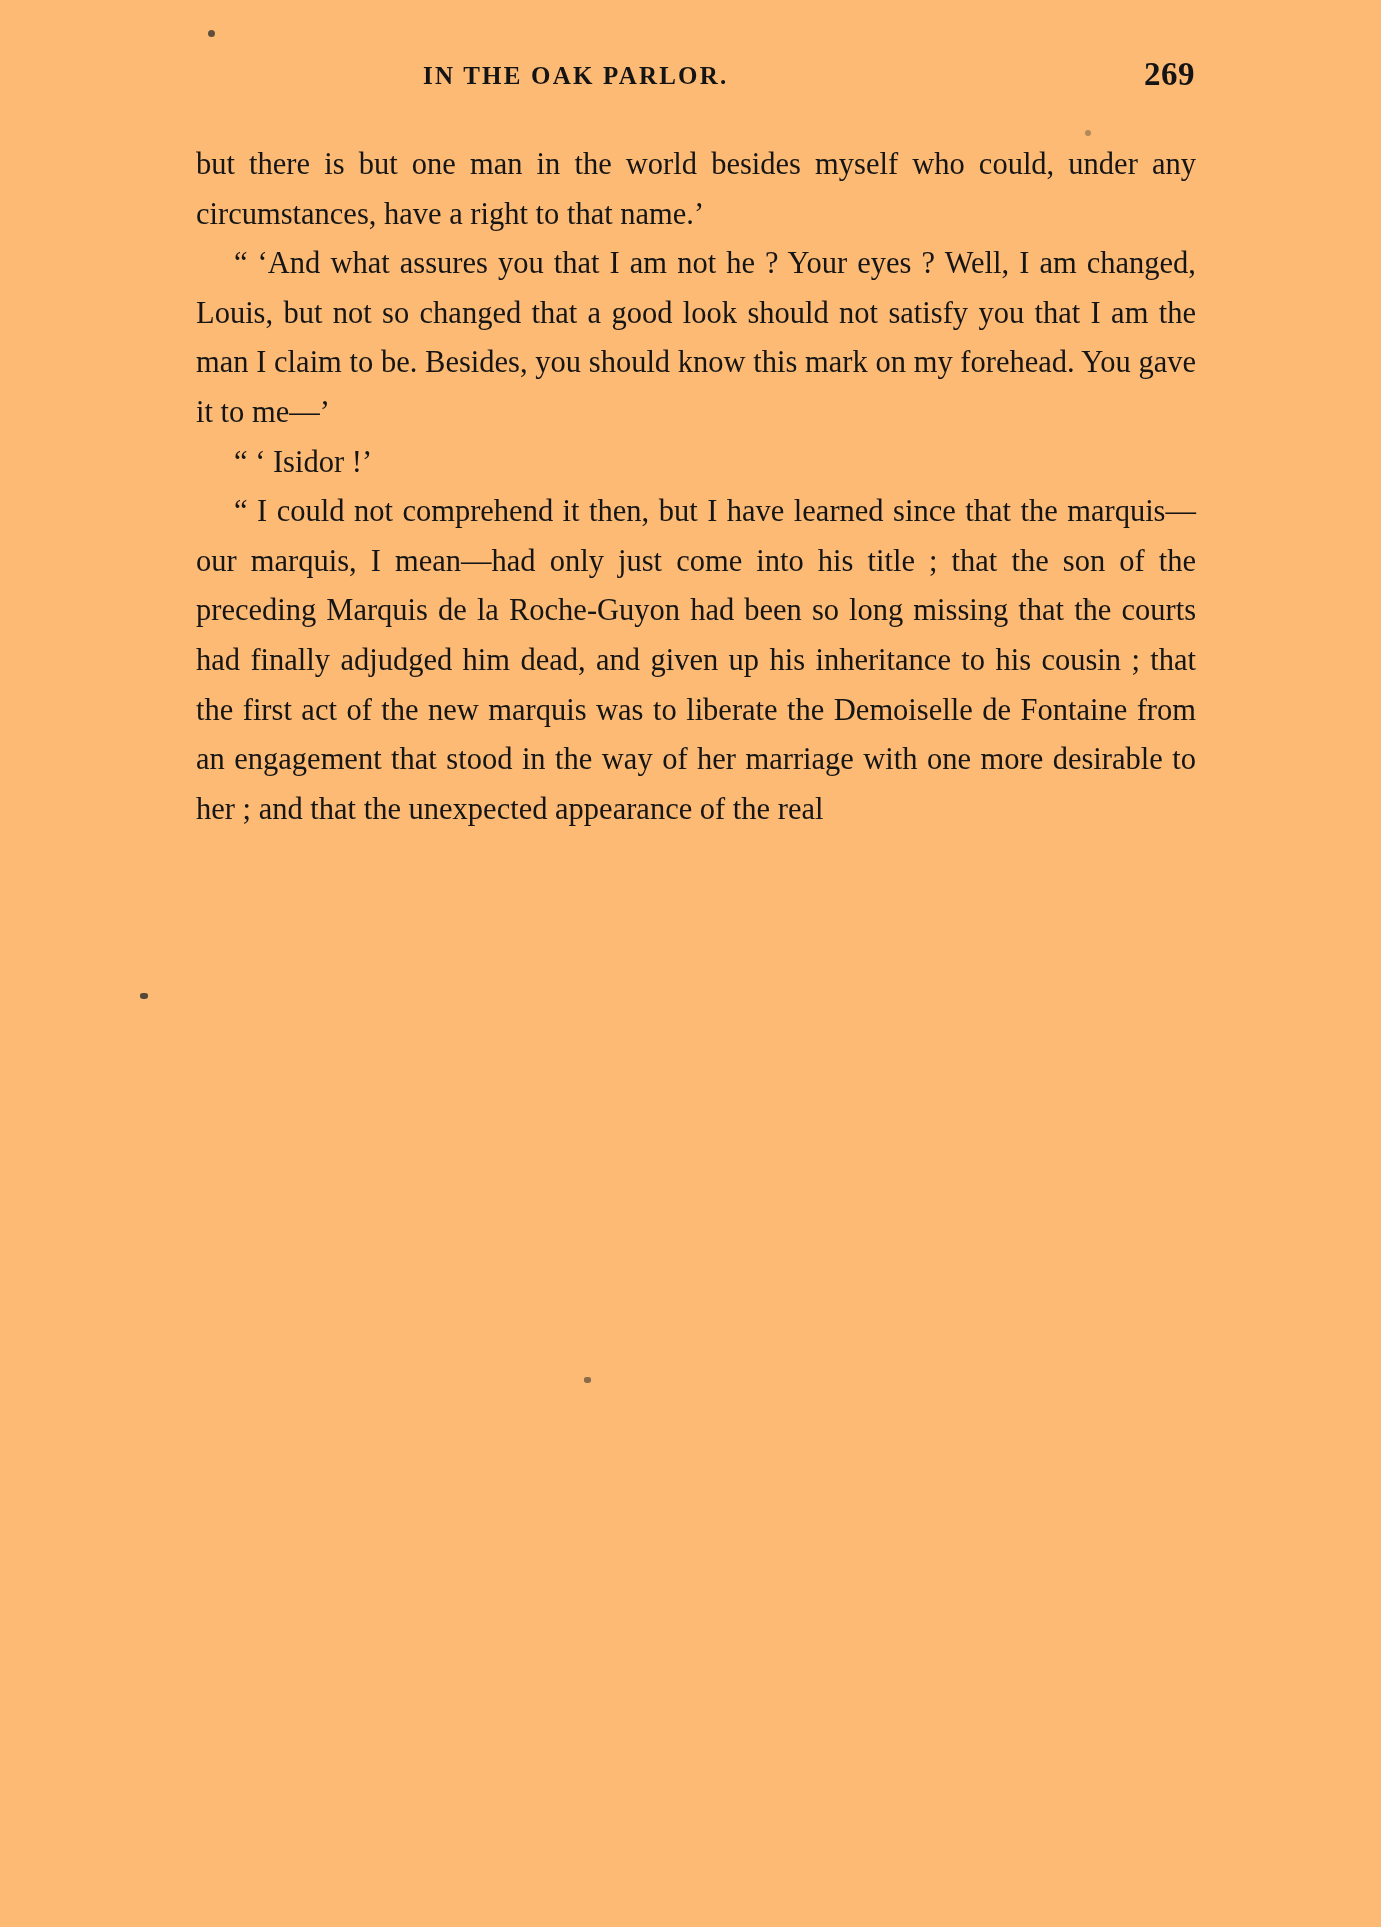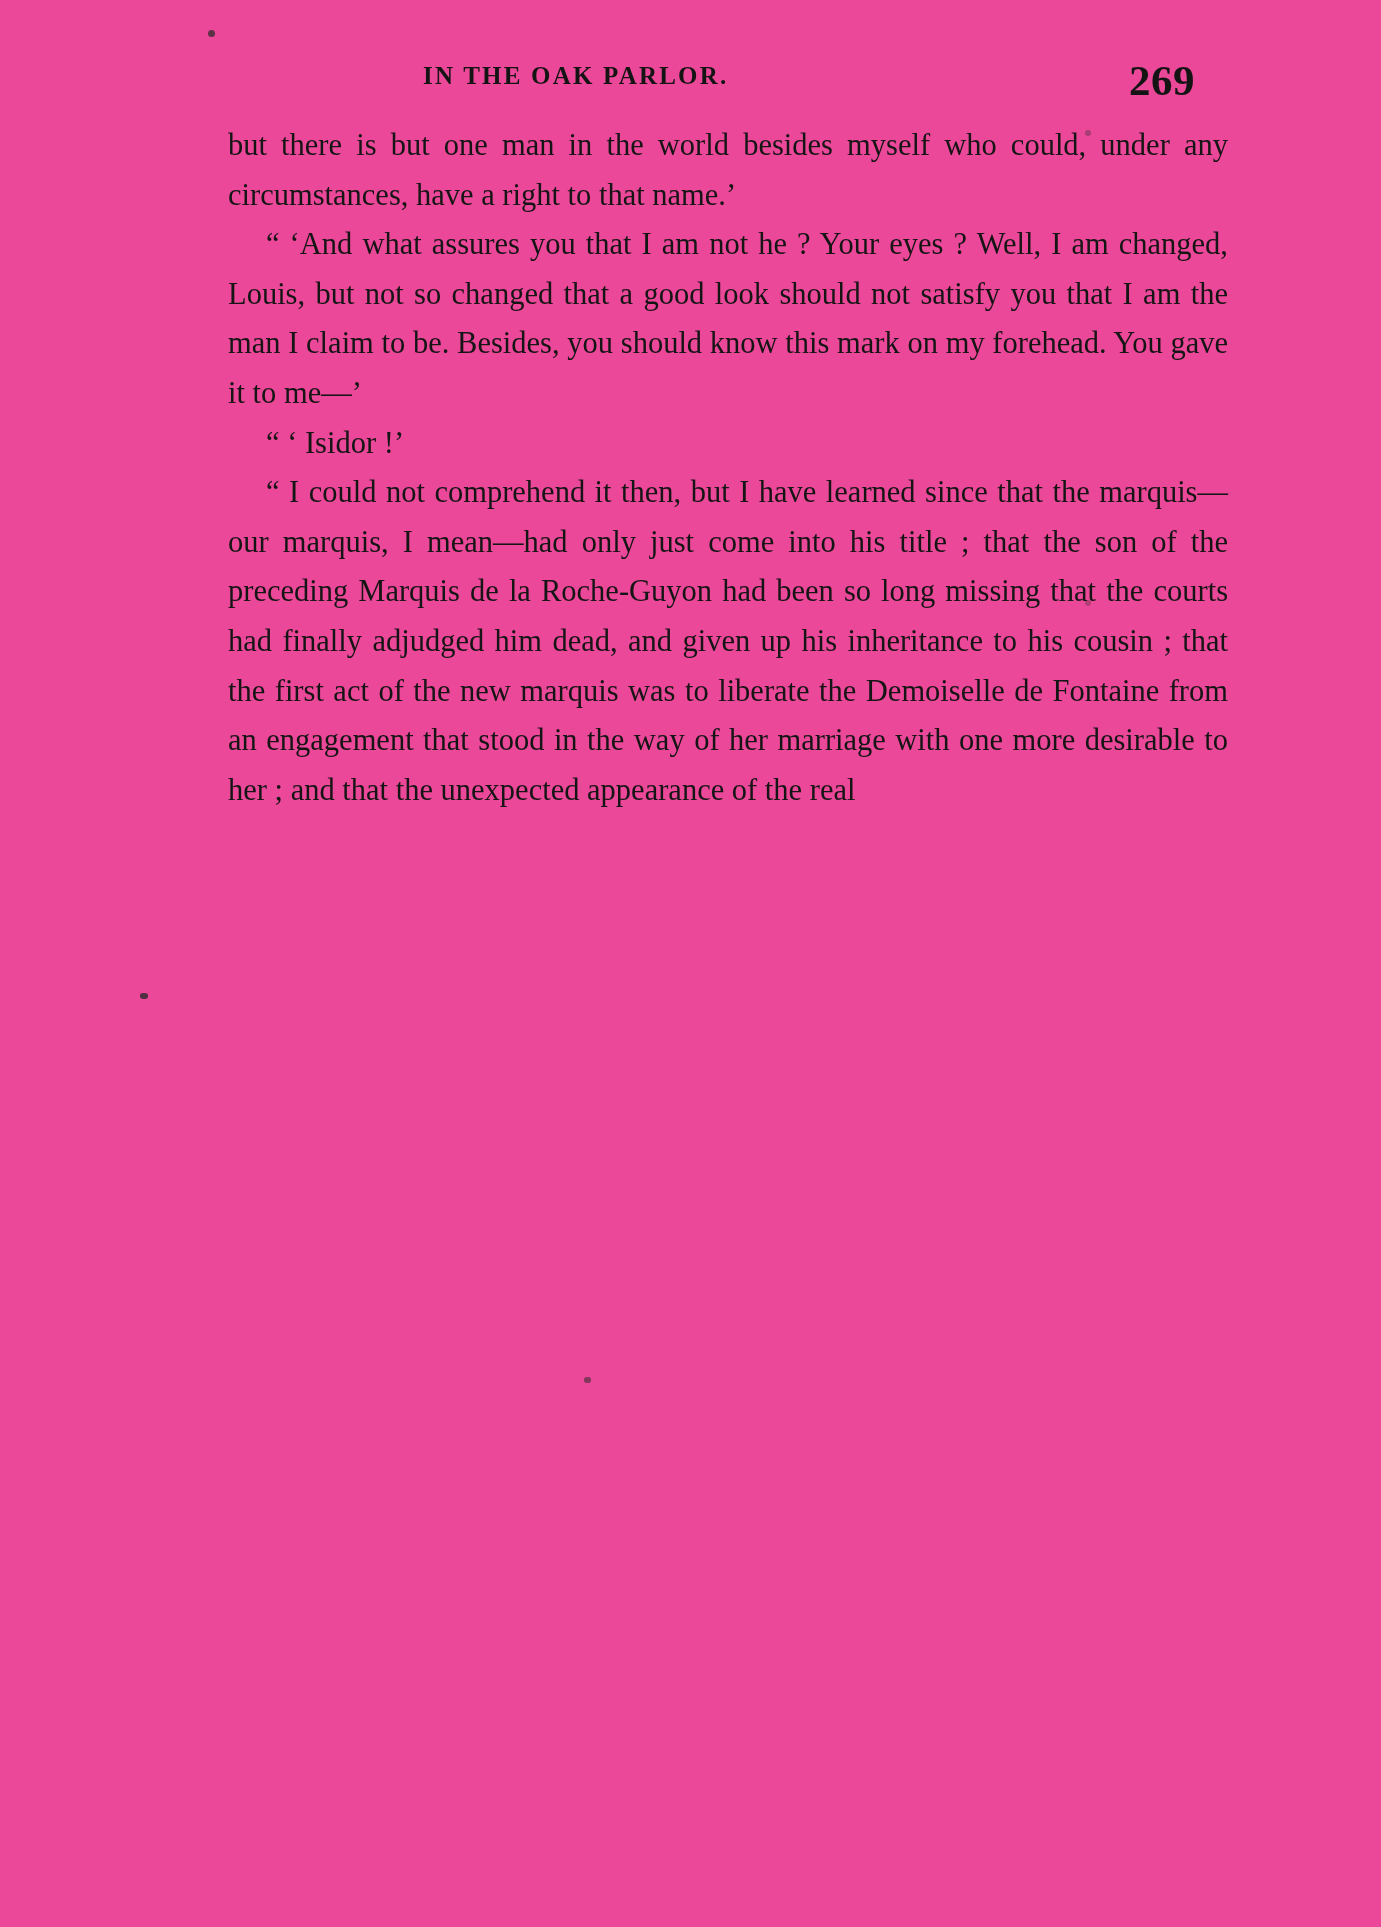--- a/index.html
+++ b/index.html
@@ -13,21 +13,21 @@
     position: relative;
     font-family: "Liberation Serif", serif;
     color: #1a1a1a;
     overflow: hidden;
   }
   .page {
     position: absolute;
     top: 0; left: 0;
     width: 1381px;
     height: 1927px;
-    background: #ec4899;
+    background: #fdba74;
   }
   .header {
     position: absolute;
     top: 62px;
     left: 195px;
     width: 1000px;
     height: 34px;
     display: flex;
     align-items: baseline;
     justify-content: flex-start;
@@ -40,36 +40,35 @@
     color: #141414;
     position: absolute;
     left: 228px;
     top: 0;
     white-space: nowrap;
   }
   .folio {
     position: absolute;
     right: 0px;
     top: -6px;
-    font-size: 43px;
+    font-size: 33px;
     font-weight: bold;
     color: #141414;
     letter-spacing: 0.5px;
   }
   .body-text {
     position: absolute;
-    top: 121px;
+    top: 140px;
     left: 196px;
     width: 1000px;
     font-size: 30.5px;
     line-height: 49.6px;
     color: #151515;
     text-align: justify;
     text-justify: inter-word;
-    margin-left: 32px;
   }
   .body-text p {
     margin: 0;
     text-indent: 38px;
   }
   .body-text p.noindent {
     text-indent: 0;
   }
   .stray-mark-1 {
     position: absolute;

